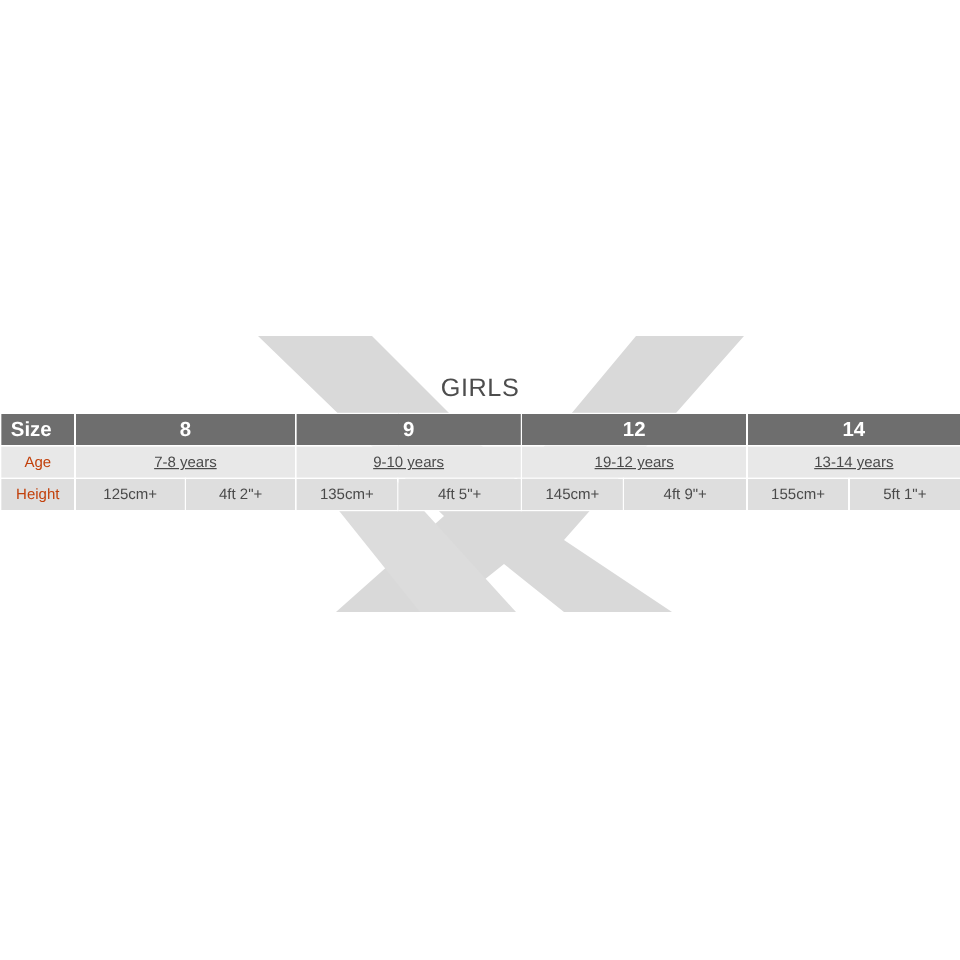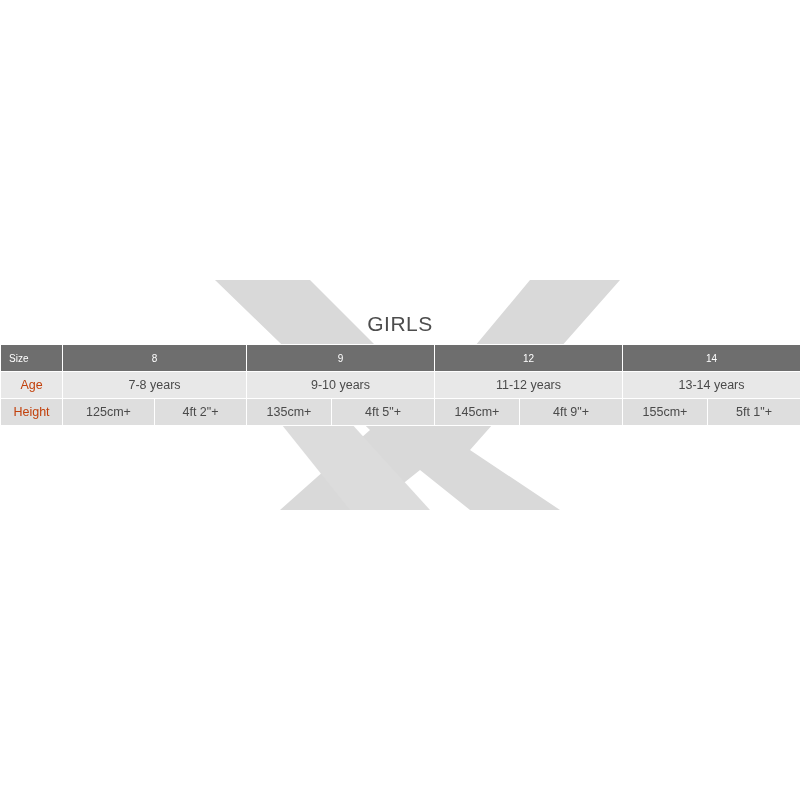--- a/index.html
+++ b/index.html
@@ -63,22 +63,22 @@
     vertical-align: middle;
     background: #e8e8e8;
     white-space: nowrap;
     overflow: hidden;
   }
 
   
   tr.head td {
     background: #6e6e6e;
     color: #ffffff;
-    font-weight: normal;
-    font-size: 10px;
+    font-weight: bold;
+    font-size: 17px;
   }
 
   tr.head td.rowlabel {
     background: #6e6e6e;
     text-align: left;
     padding-left: 8px;
   }
 
   td.rowlabel {
     text-align: left;
@@ -90,20 +90,21 @@
   tr.alt td {
     background: #dedede;
   }
 
   tr.alt td.rowlabel {
     background: #dedede;
   }
 
   td.age-cell {
     background: #e8e8e8;
+    text-decoration: underline;
   }
 </style>
 </head>
 <body>
 
 <div id="page">
 
   <svg class="watermark" viewBox="0 0 800 230" preserveAspectRatio="none">
     <polygon points="215,0 310,0 430,120 530,0 620,0 470,170 560,230 470,230 420,190 370,230 280,230 370,150" fill="#d9d9d9"></polygon>
     <polygon points="330,120 430,230 350,230 270,130" fill="#dcdcdc"></polygon>
@@ -130,21 +131,21 @@
           <td colspan="2">8</td>
           <td colspan="2">9</td>
           <td colspan="2">12</td>
           <td colspan="2">14</td>
         </tr>
 
         <tr>
           <td class="rowlabel">Age</td>
           <td class="age-cell" colspan="2">7-8 years</td>
           <td class="age-cell" colspan="2">9-10 years</td>
-          <td class="age-cell" colspan="2">11-12 years</td>
+          <td class="age-cell" colspan="2">19-12 years</td>
           <td class="age-cell" colspan="2">13-14 years</td>
         </tr>
 
         <tr class="alt">
           <td class="rowlabel">Height</td>
           <td>125cm+</td>
           <td>4ft 2"+</td>
           <td>135cm+</td>
           <td>4ft 5"+</td>
           <td>145cm+</td>

